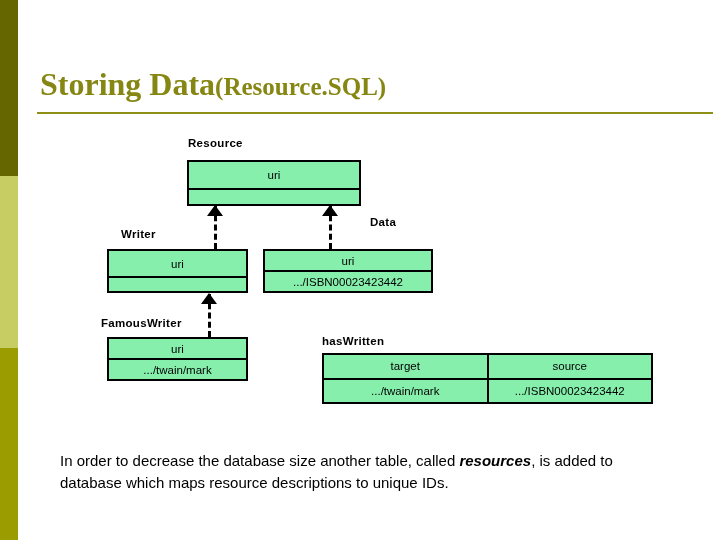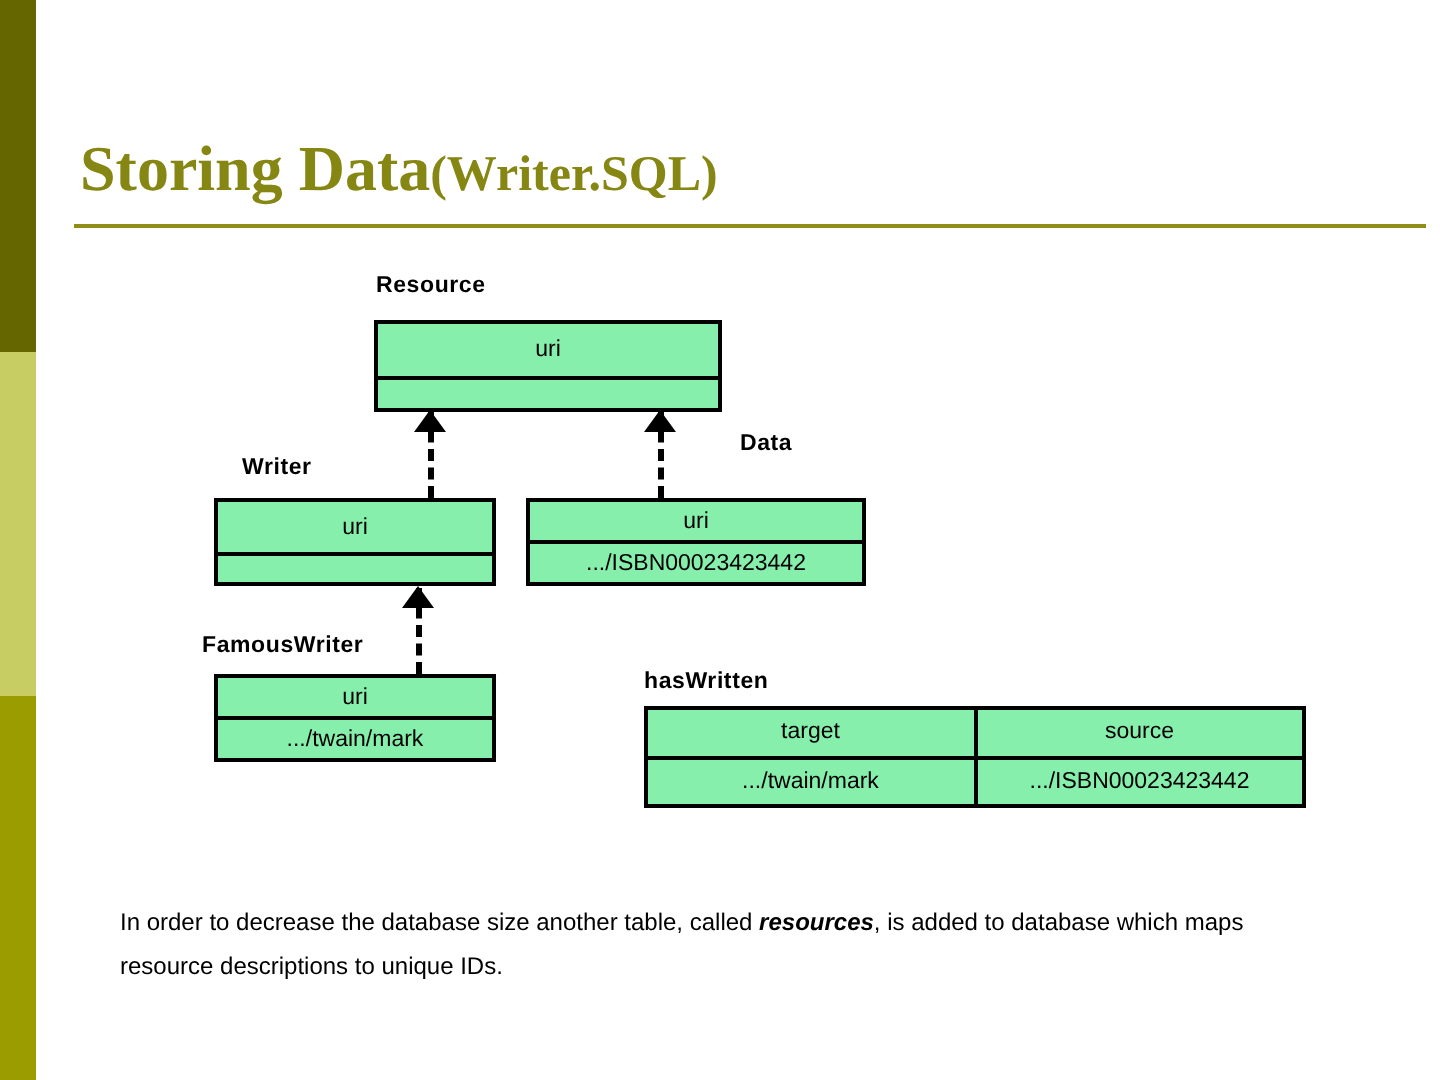--- a/index.html
+++ b/index.html
@@ -128,41 +128,41 @@
     border-right: 8px solid transparent;
     border-bottom: 11px solid #000000;
   }
 
   
   .caption {
     position: absolute;
     left: 60px;
     top: 450px;
     width: 610px;
-    font-size: 12px;
+    font-size: 15px;
     line-height: 22px;
     color: #000000;
     text-align: left;
   }
   .caption b {
     font-weight: bold;
     font-style: italic;
   }
 </style>
 </head>
 <body>
 
 <div class="sidebar">
   <div class="band band-top"></div>
   <div class="band band-mid"></div>
   <div class="band band-bottom"></div>
 </div>
 
 <div class="title">
-  <span class="title-main">Storing Data</span><span class="title-sub">(Writer.SQL)</span>
+  <span class="title-main">Storing Data</span><span class="title-sub">(Resource.SQL)</span>
 </div>
 <div class="title-rule"></div>
 
 <div class="diagram">
 
   <div class="entity">
     <div class="entity-label" style="left:188px; top:137px;">Resource</div>
     <div class="tablebox" style="left:187px; top:160px; width:174px; height:46px;">
       <div class="trow">
         <div class="tcell">uri</div>

